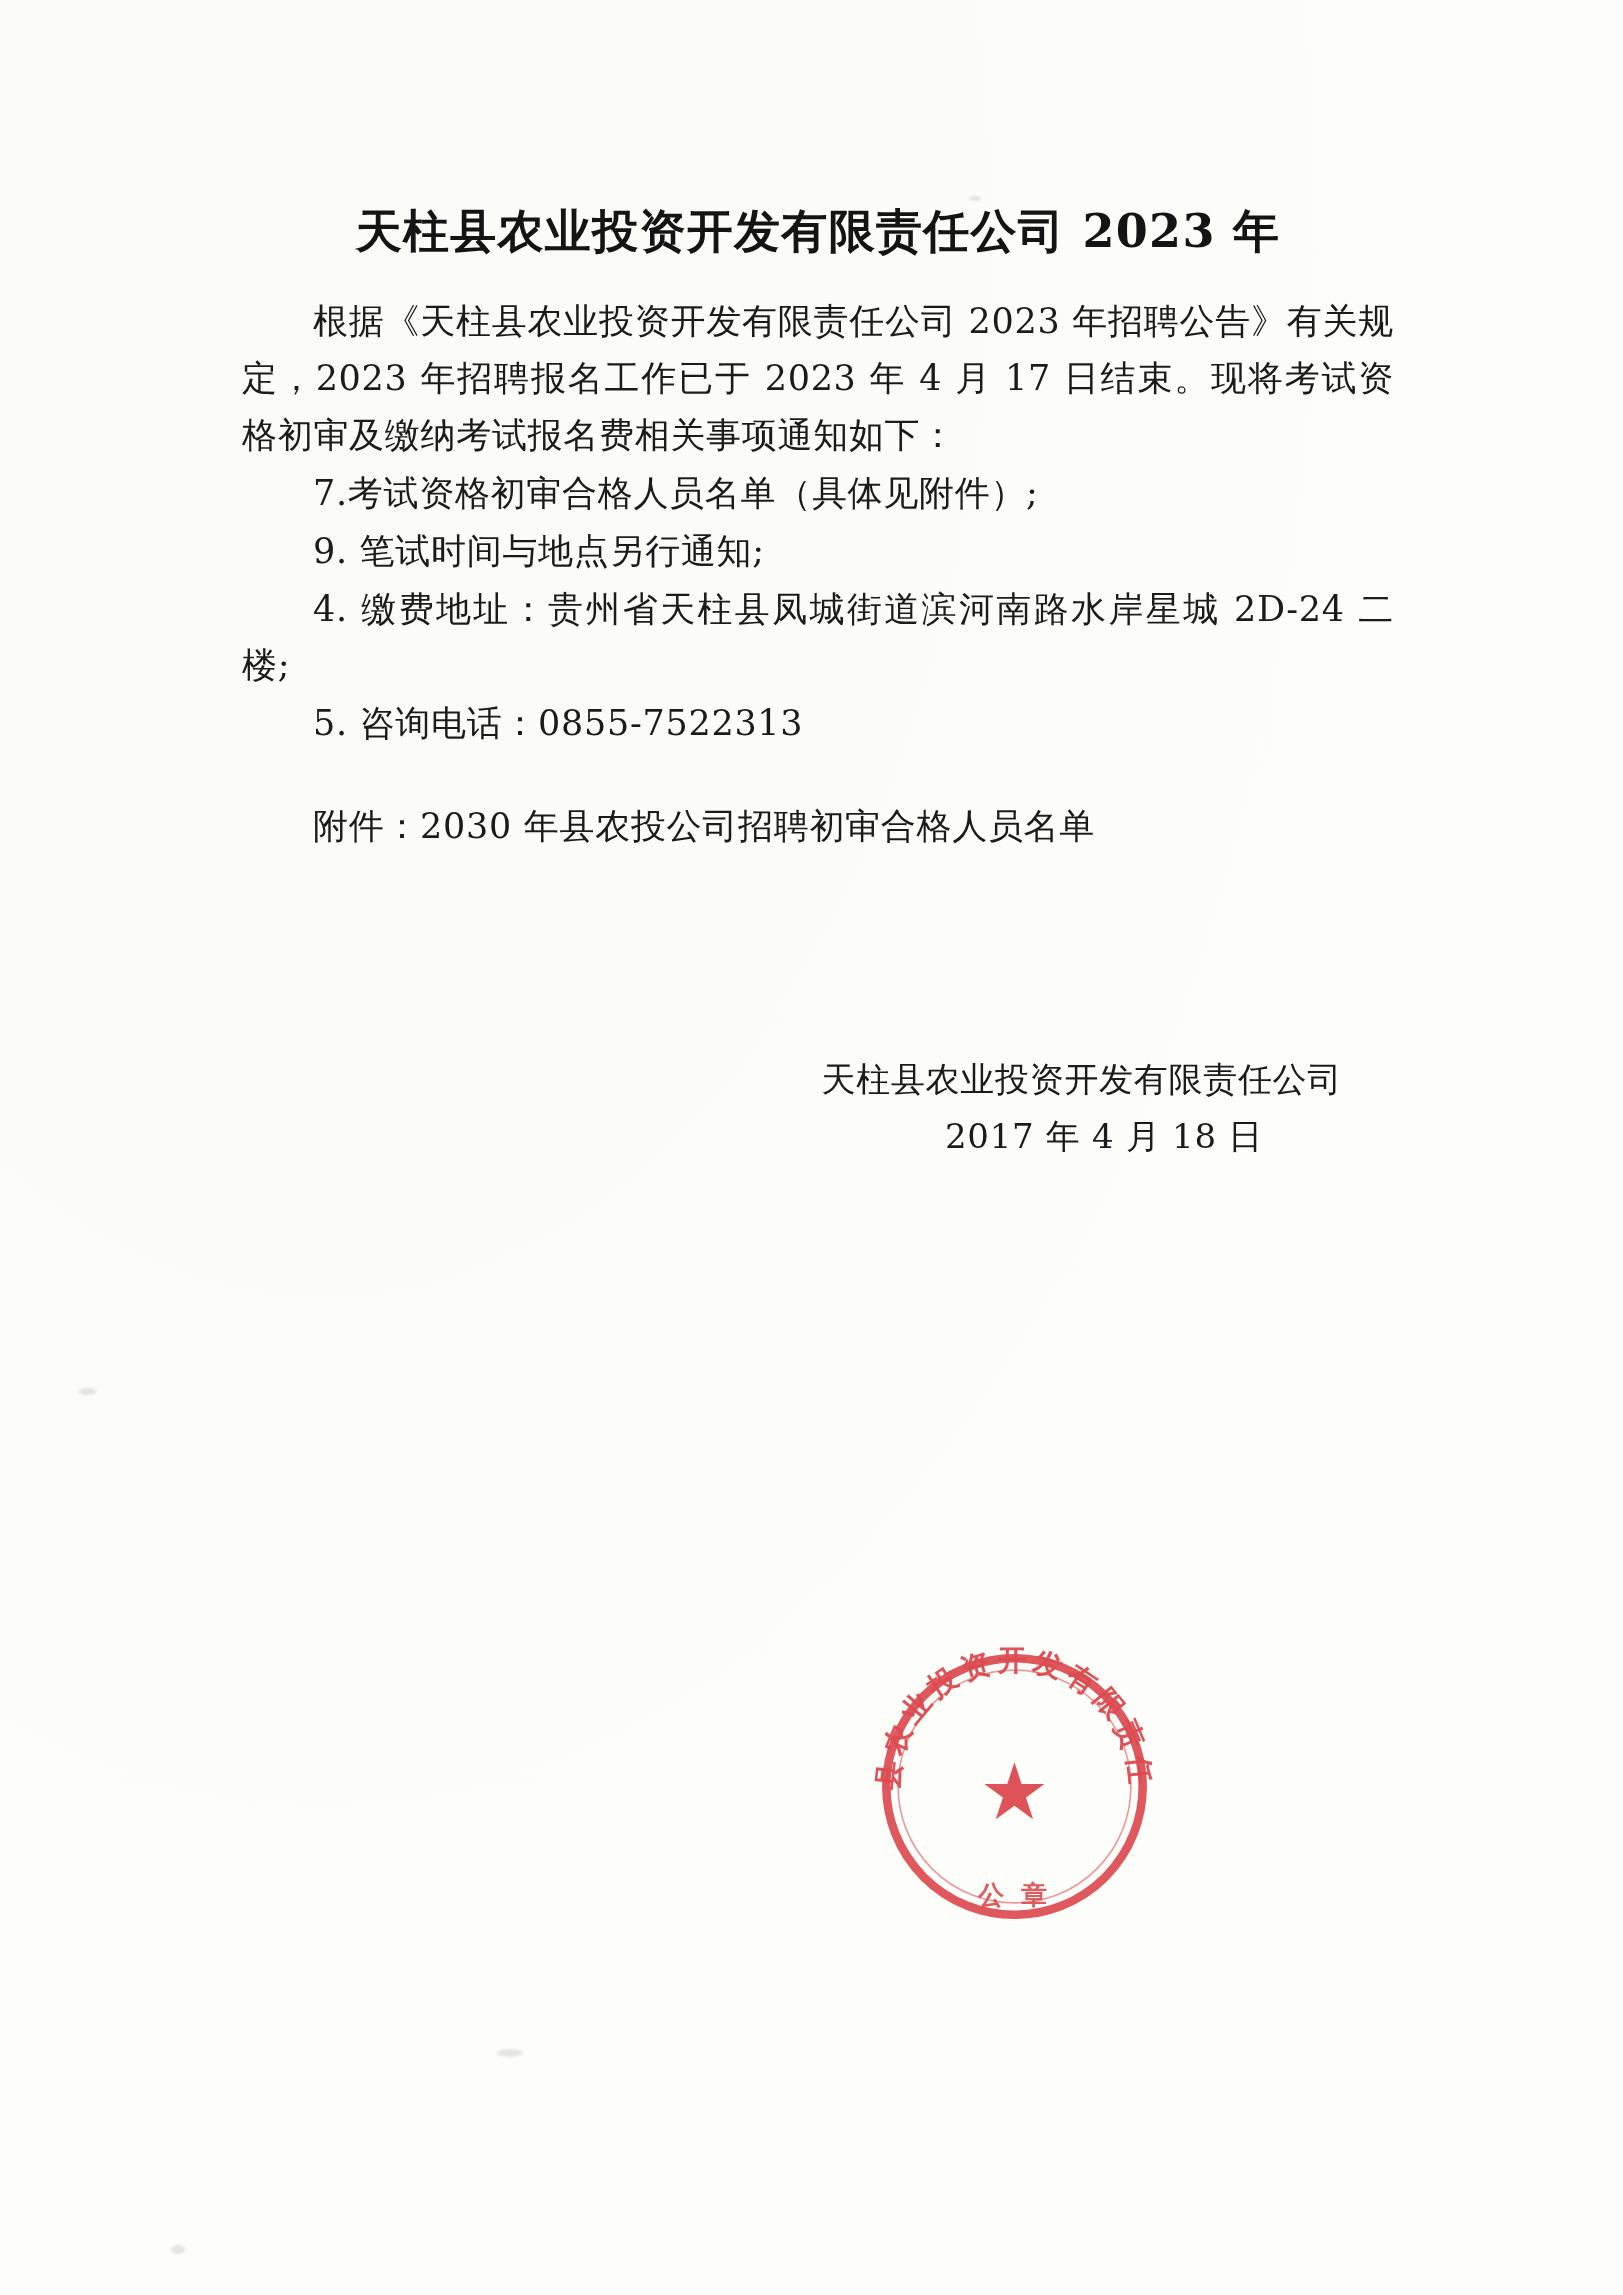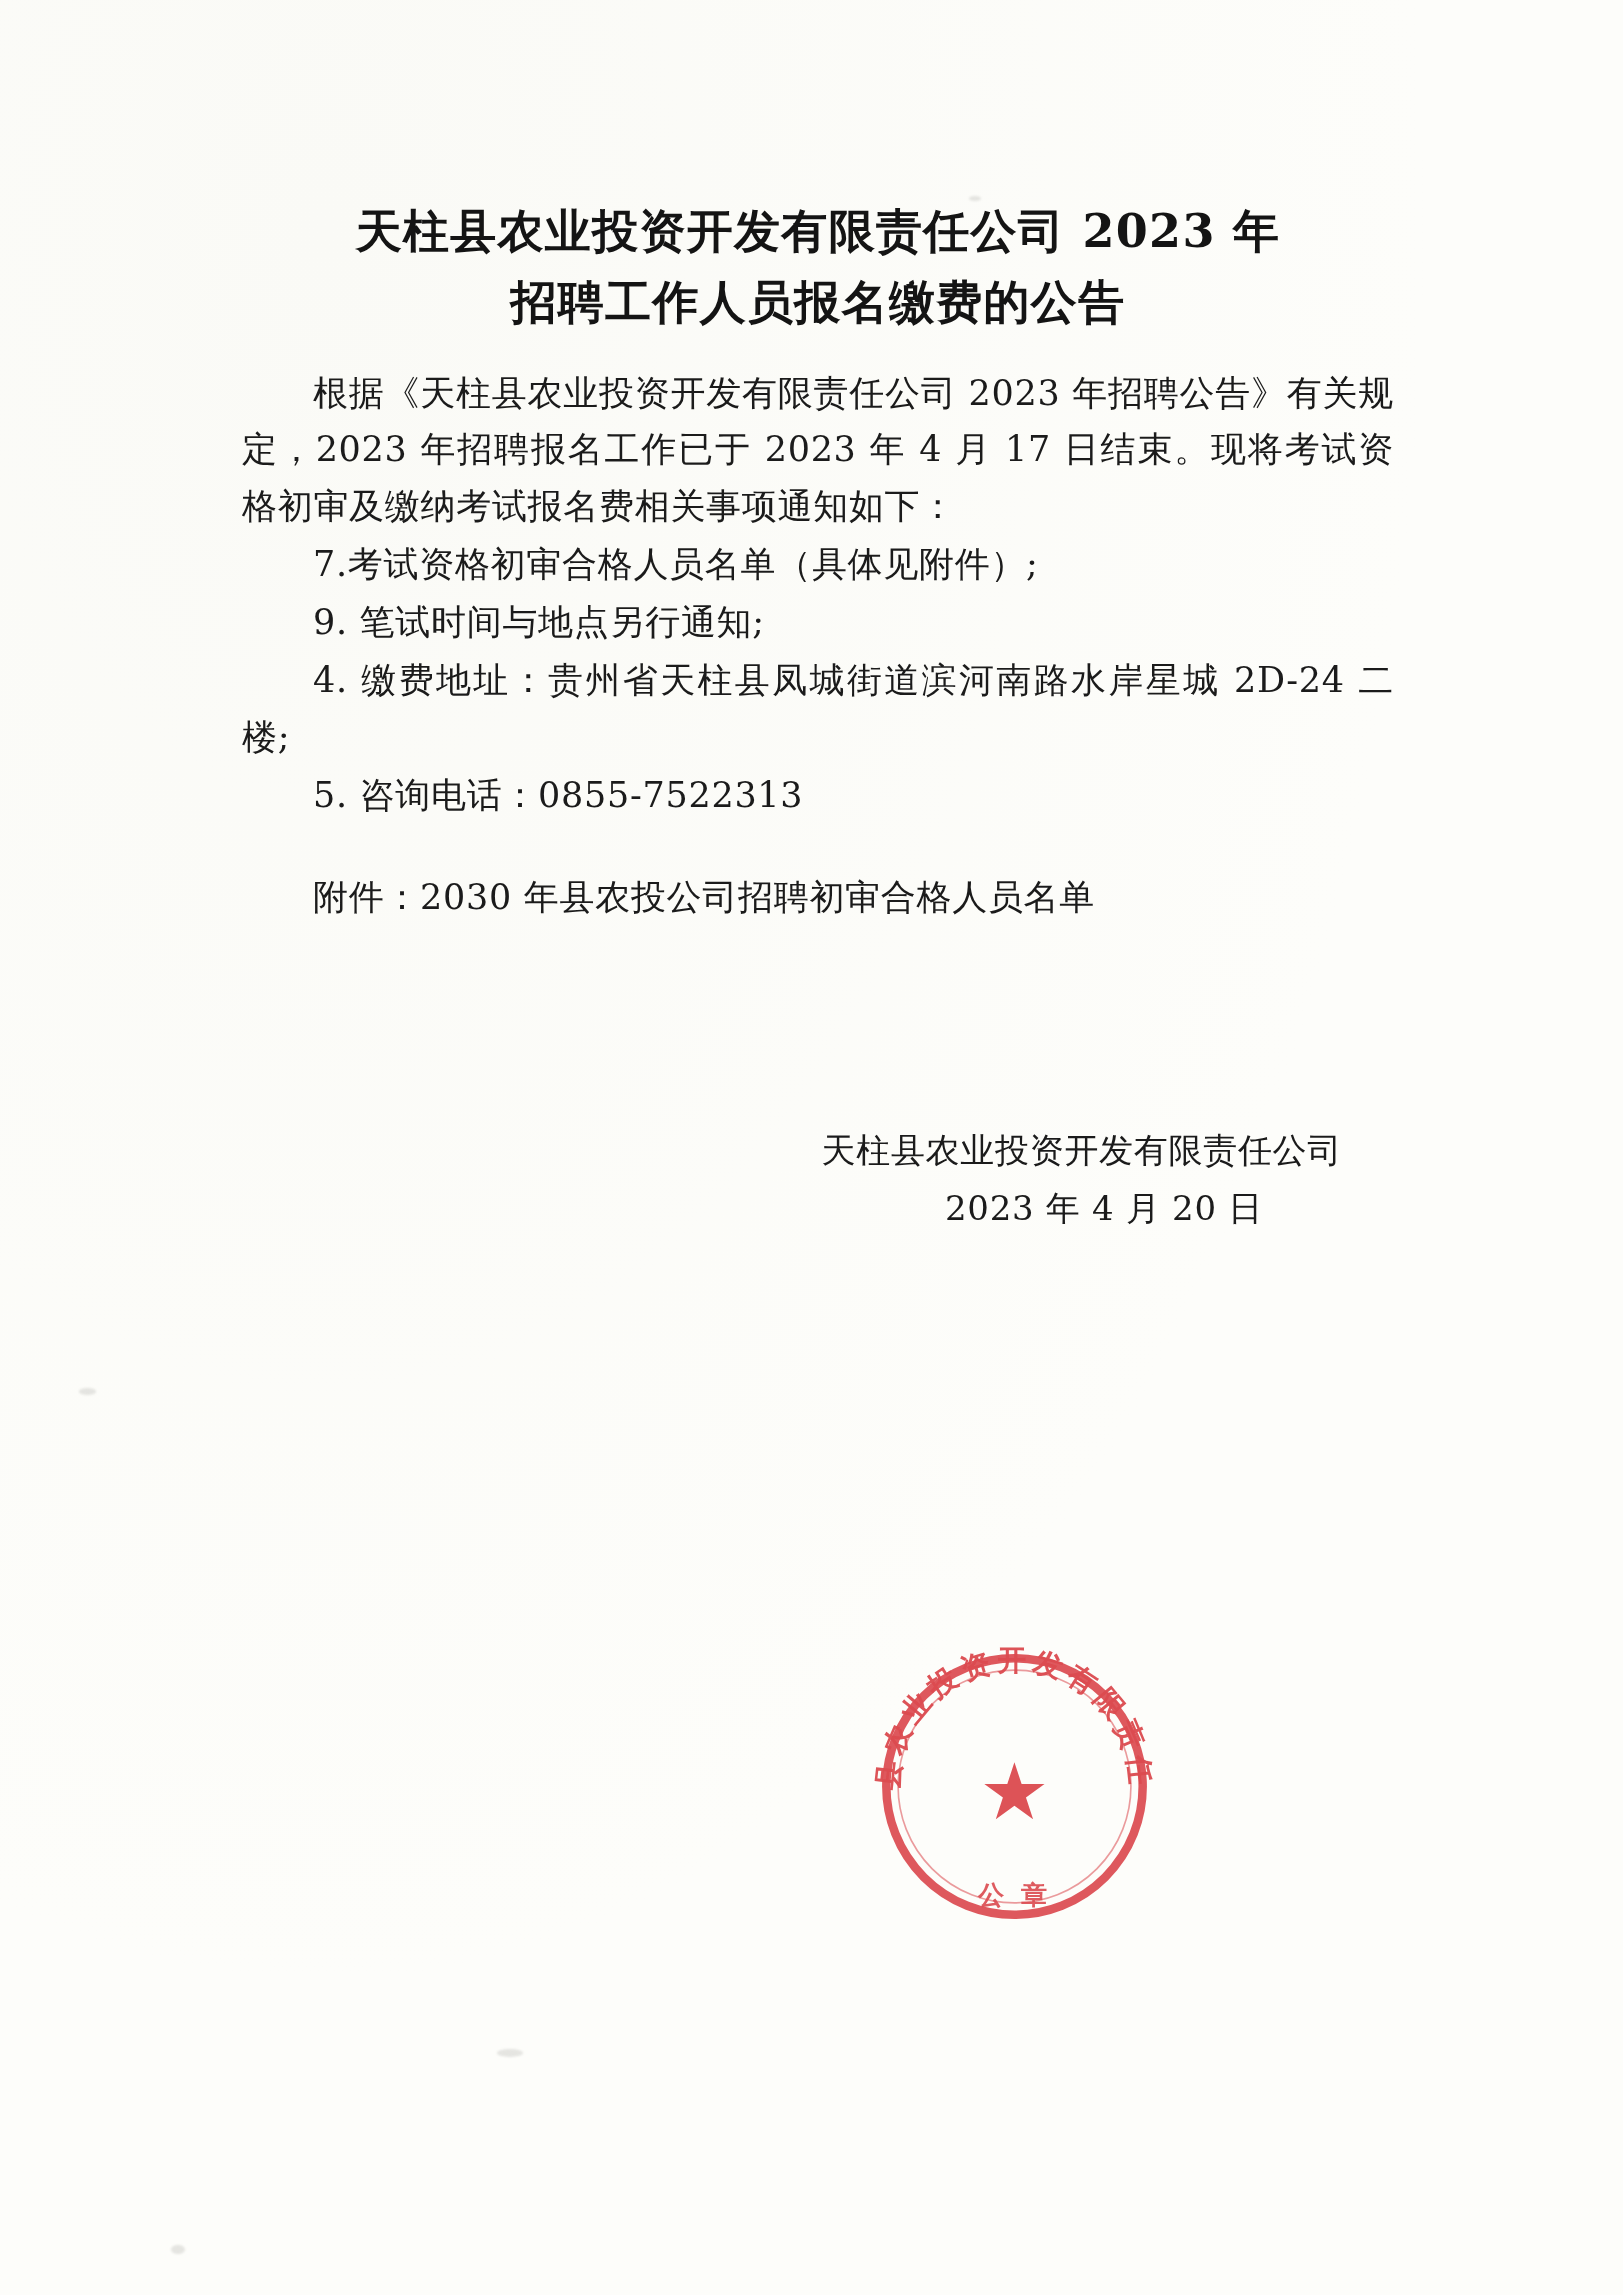--- a/index.html
+++ b/index.html
@@ -126,35 +126,34 @@
     <div class="smudge" style="left:79px; top:1388px; width:17px; height:6.5px;"></div>
     <div class="smudge" style="left:497px; top:2049px; width:26px; height:7.9px;"></div>
     <div class="smudge" style="left:171px; top:2245px; width:14.4px; height:9.2px;"></div>
     <div class="smudge" style="left:969px; top:196px; width:11.8px; height:5.2px;"></div>
   </div>
 
   <div class="content">
 
     <h1 class="doc-title">
       <span class="line">天柱县农业投资开发有限责任公司 2023 年</span>
-      <span class="line">招聘工作人员报名缴费的公告</span>
     </h1>
 
     <div class="body-text">
       <p class="para first">根据《天柱县农业投资开发有限责任公司 2023 年招聘公告》有关规定，2023 年招聘报名工作已于 2023 年 4 月 17 日结束。现将考试资格初审及缴纳考试报名费相关事项通知如下：</p>
       <p class="para">7.考试资格初审合格人员名单（具体见附件）;</p>
       <p class="para">9. 笔试时间与地点另行通知;</p>
       <p class="para">4. 缴费地址：贵州省天柱县凤城街道滨河南路水岸星城 2D-24 二楼;</p>
       <p class="para">5. 咨询电话：0855-7522313</p>
 
       <p class="attachment">附件：2030 年县农投公司招聘初审合格人员名单</p>
 
       <div class="signature">
         <span class="org">天柱县农业投资开发有限责任公司</span>
-        <span class="date">2023 年 4 月 20 日</span>
+        <span class="date">2017 年 4 月 18 日</span>
       </div>
     </div>
   </div>
 
   <div class="seal">
     <svg width="327" height="327" viewBox="0 0 500 500" xmlns="http://www.w3.org/2000/svg">
       <defs>
         <path id="sealArc" d="M 250,250 m -188,0 a 188,188 0 1,1 376,0" fill="none"></path>
         <path id="sealArcText" d="M 72,250 a 178,178 0 0,1 356,0" fill="none"></path>
       </defs>

